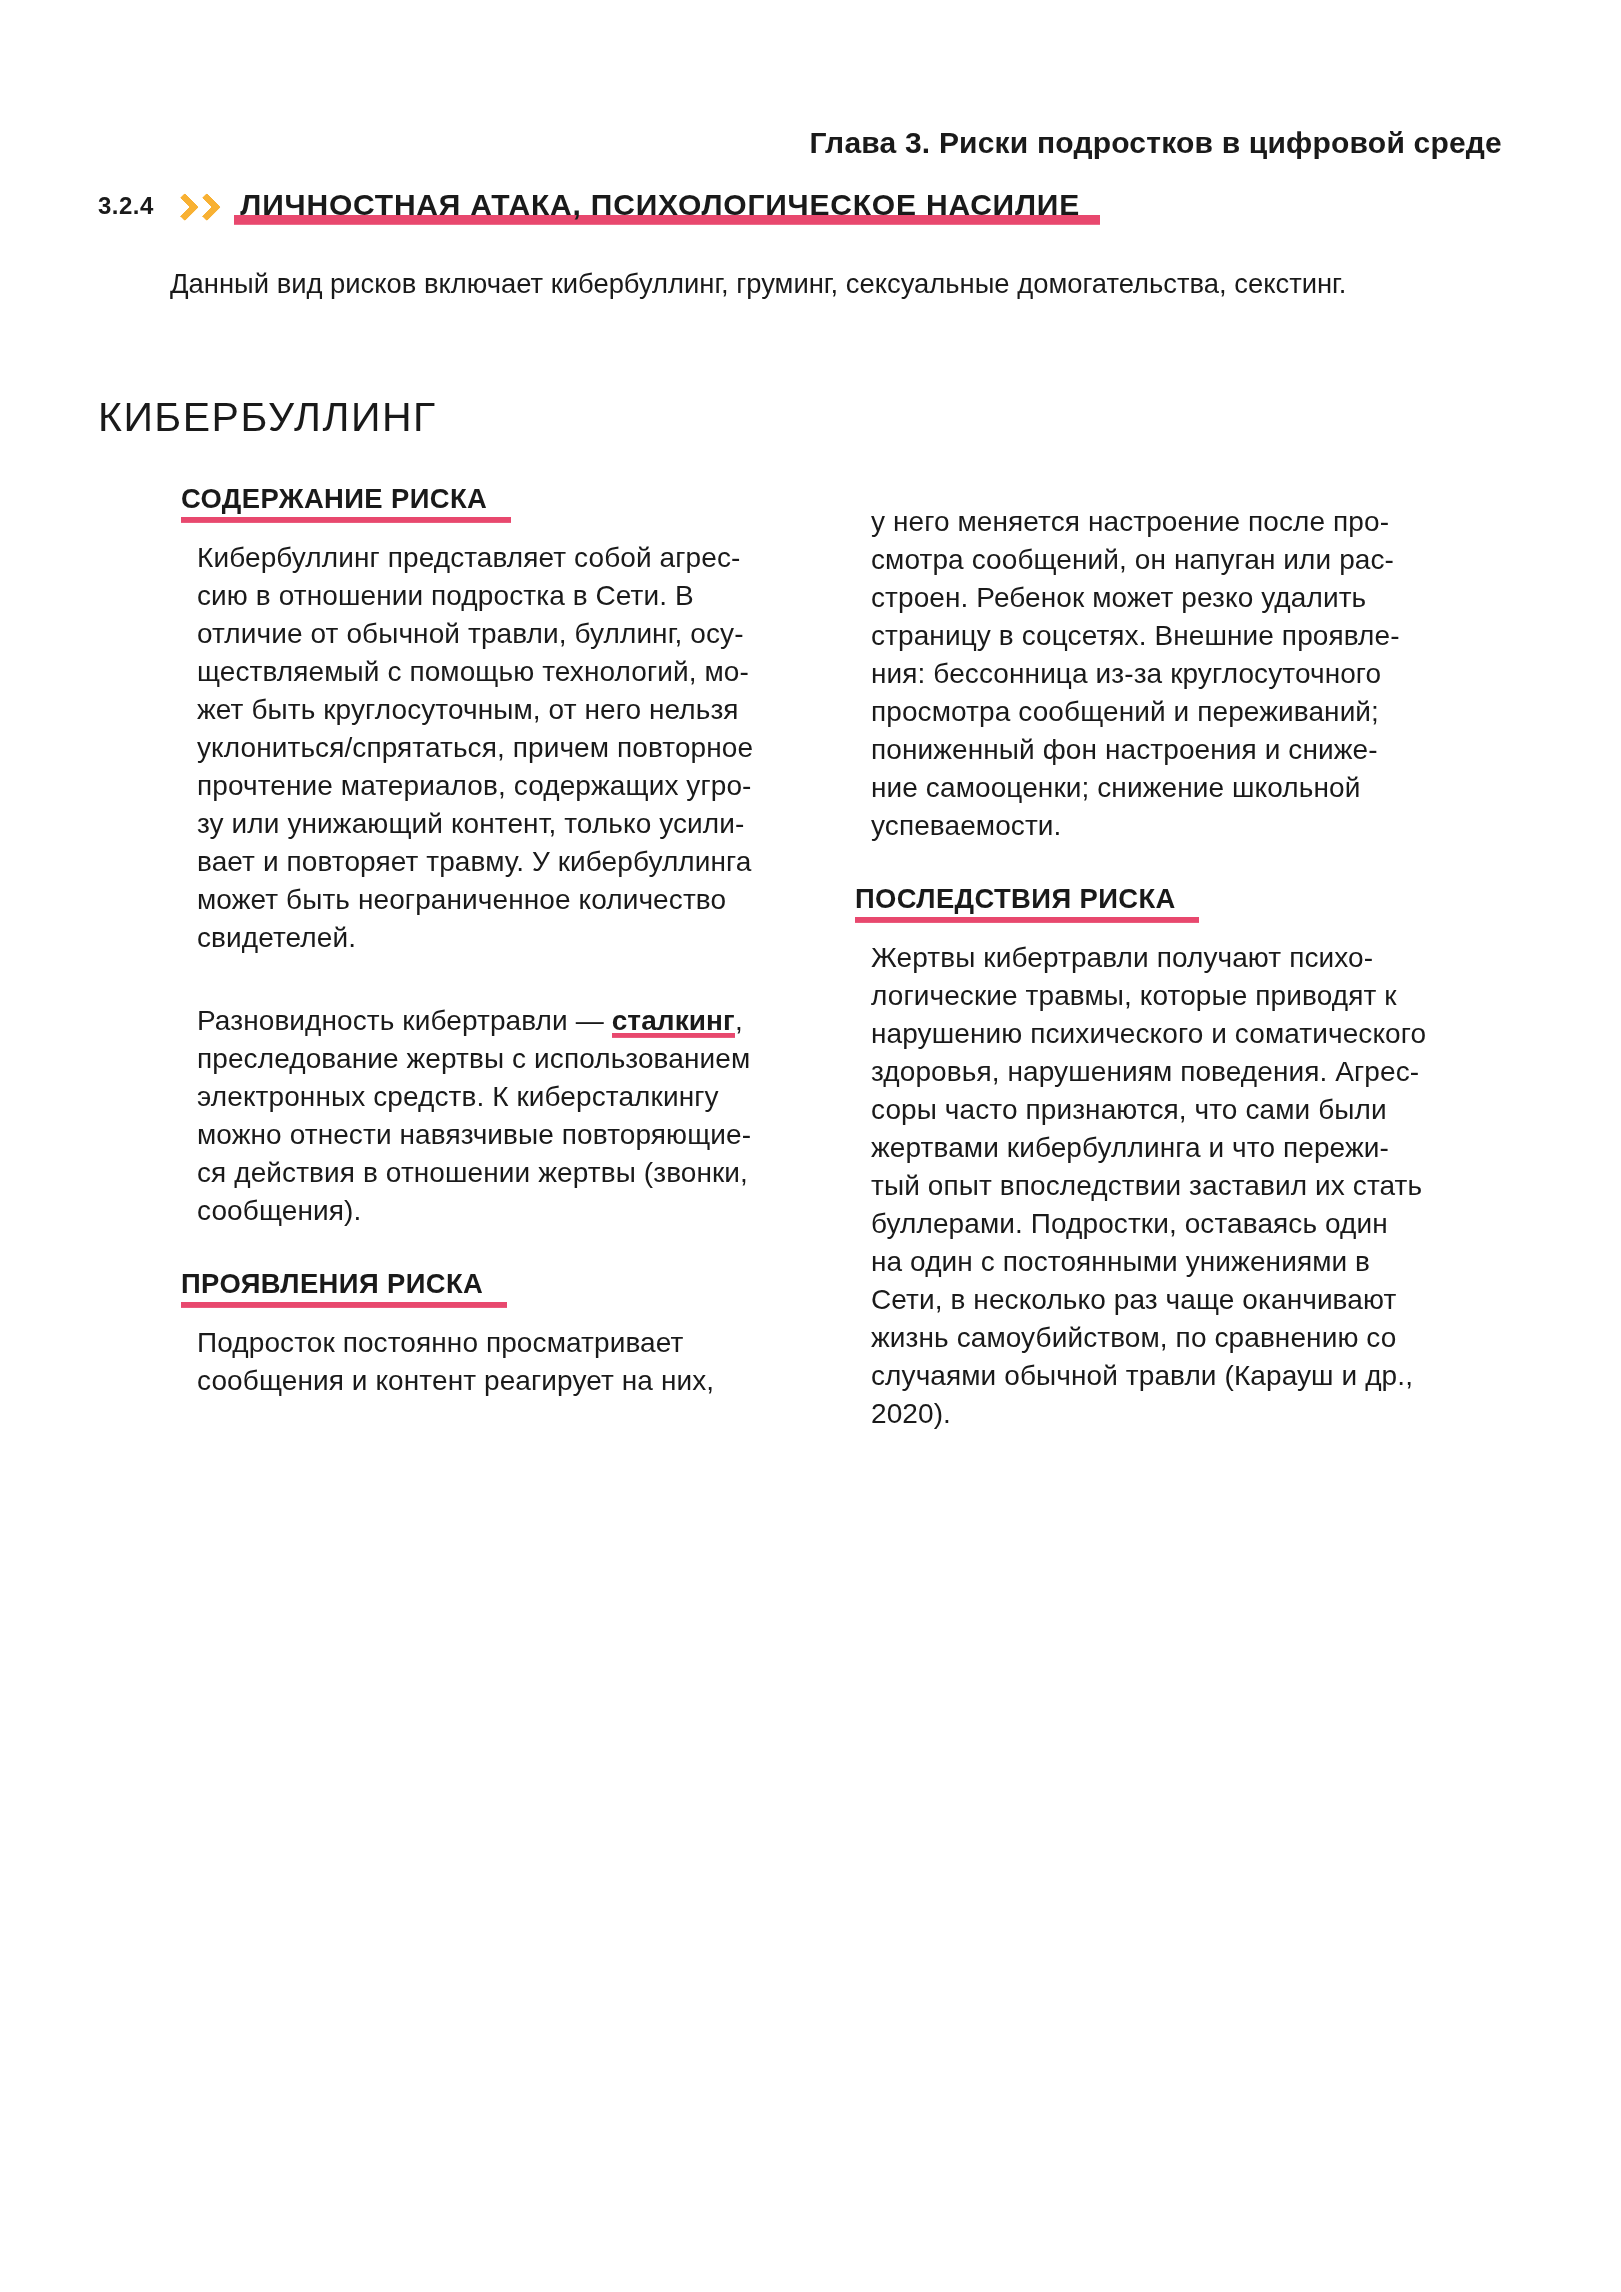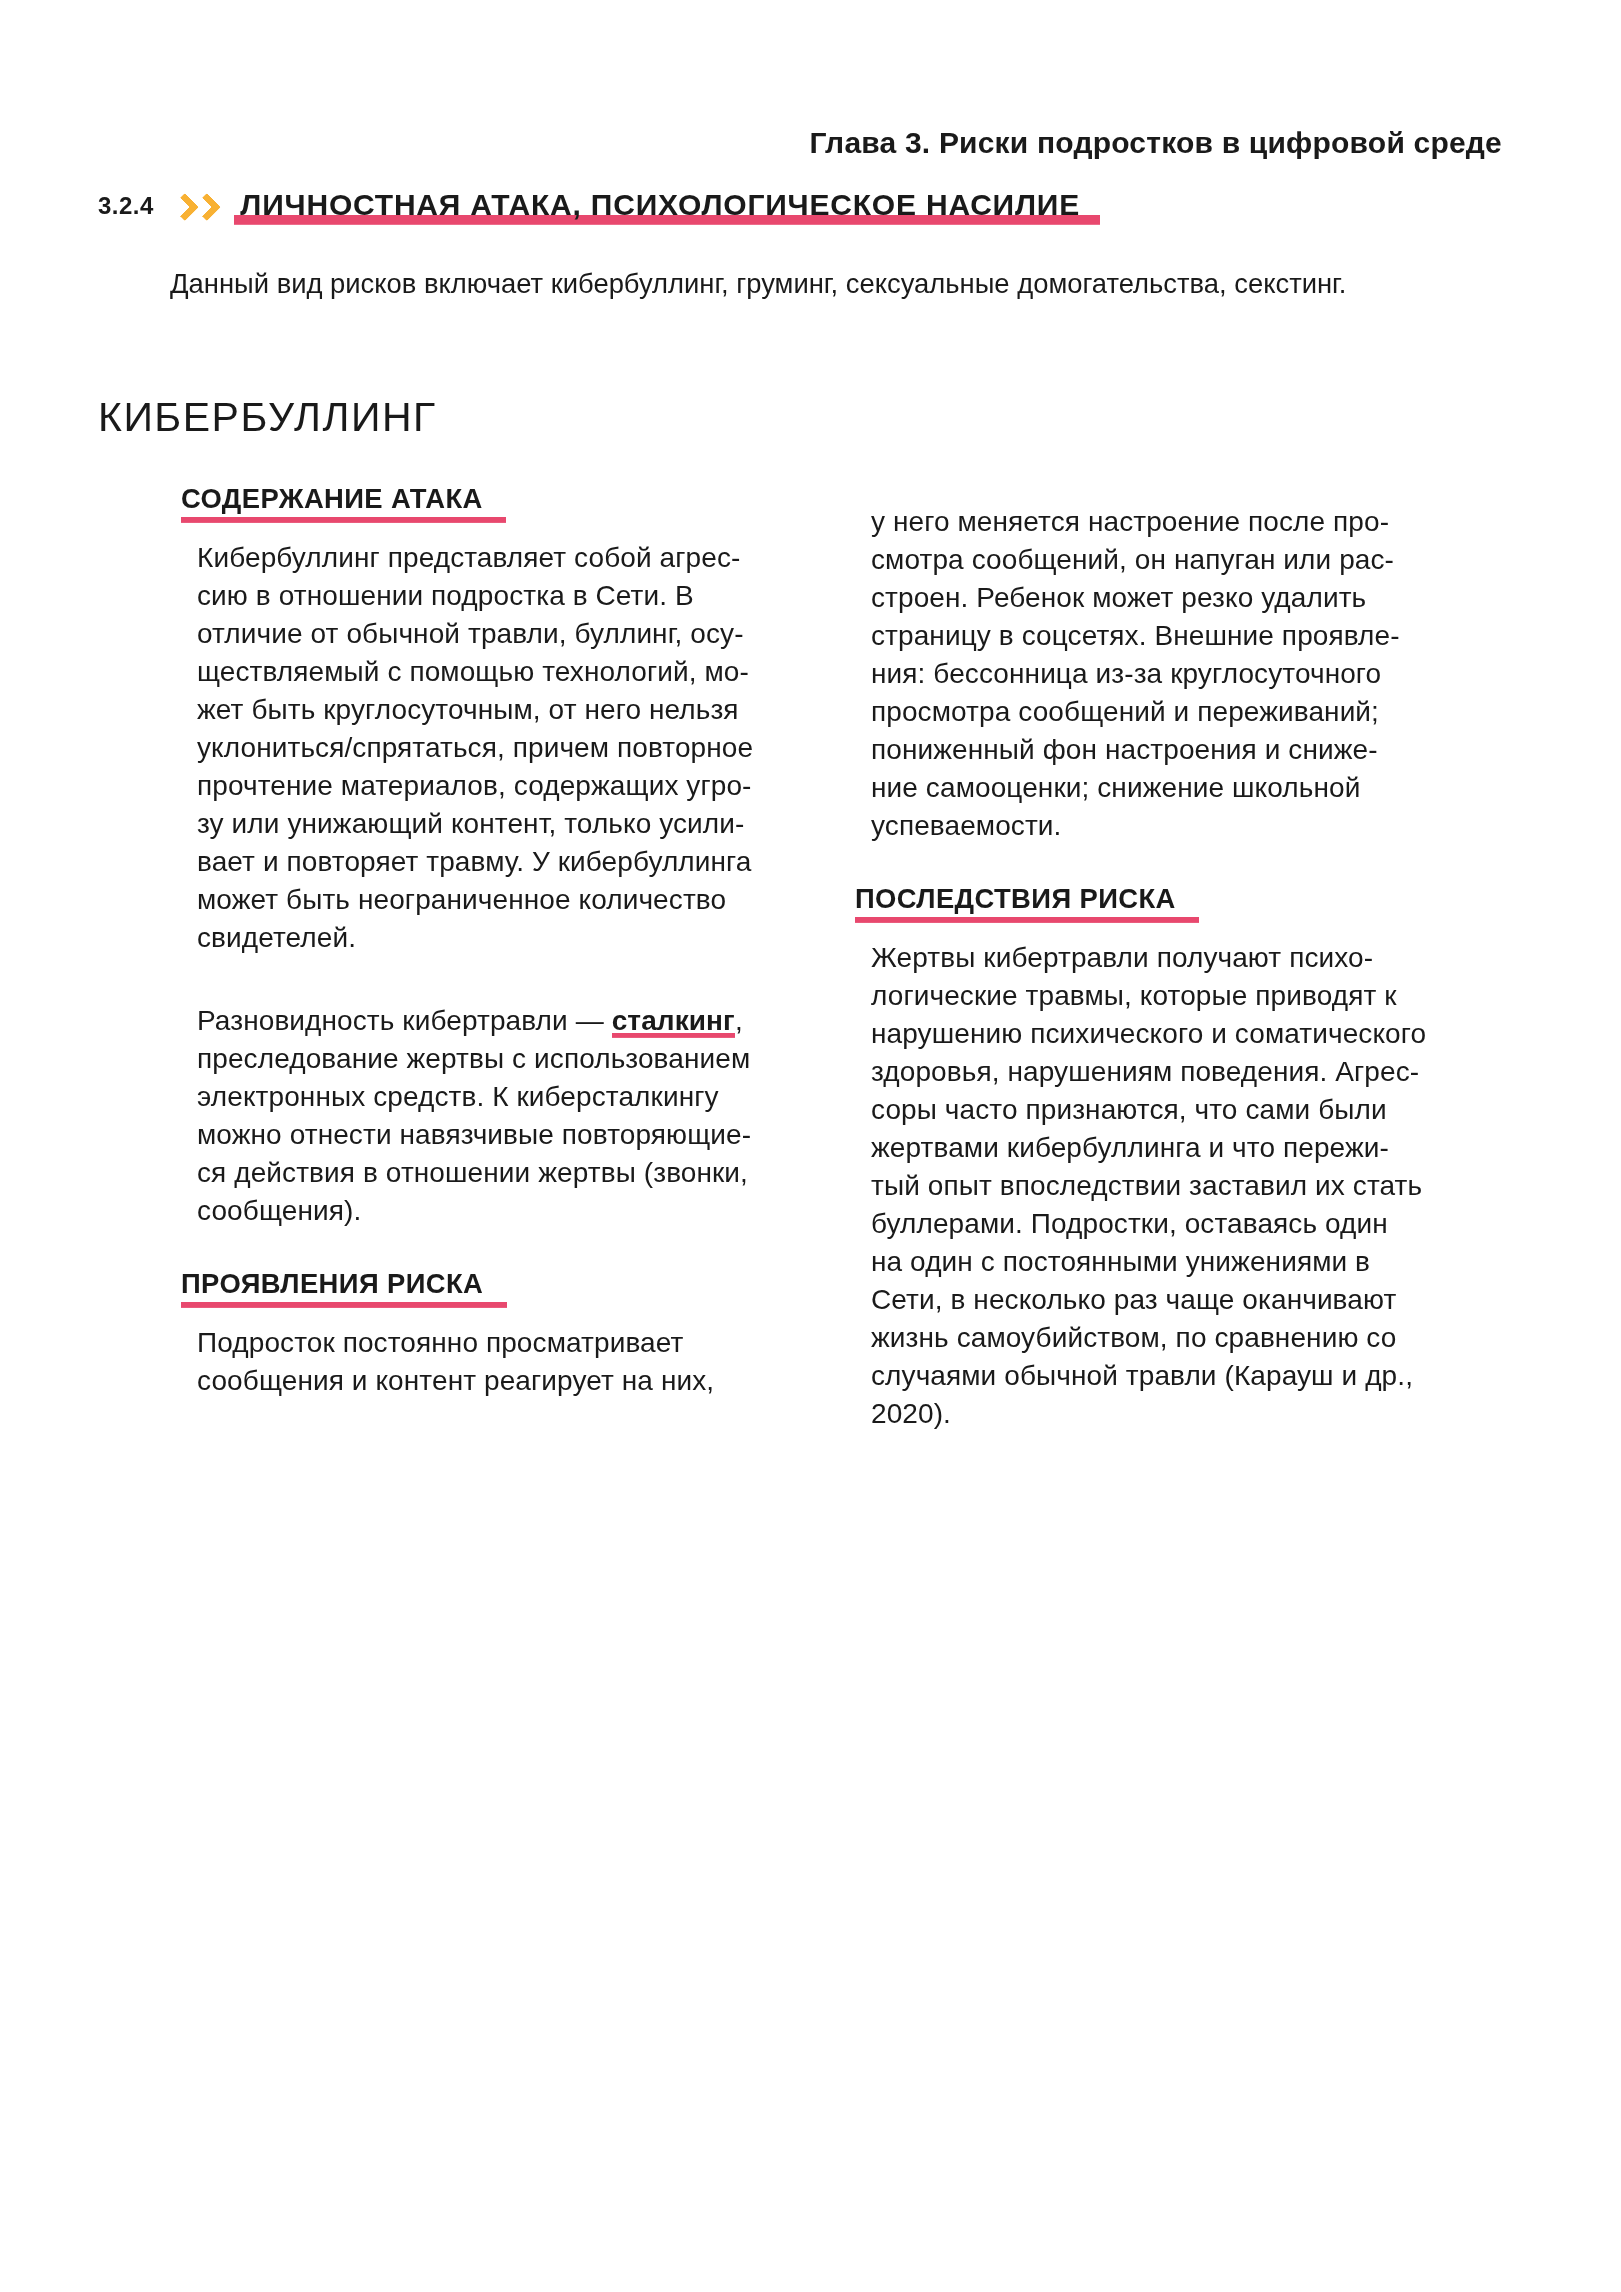--- a/index.html
+++ b/index.html
@@ -137,21 +137,21 @@
 </div>
 
 <div class="intro">Данный вид рисков включает кибербуллинг, груминг, сексуальные домогательства, секстинг.</div>
 
 <div class="topic-title">КИБЕРБУЛЛИНГ</div>
 
 <div class="columns">
 
   <div class="column column-left">
     <div class="subhead">
-      <span class="subhead-text">СОДЕРЖАНИЕ АТАКА</span>
+      <span class="subhead-text">СОДЕРЖАНИЕ РИСКА</span>
     </div>
     <p class="body-par par-gap-lg">Кибербуллинг представляет собой агрес-
 сию в отношении подростка в Сети. В
 отличие от обычной травли, буллинг, осу-
 ществляемый с помощью технологий, мо-
 жет быть круглосуточным, от него нельзя
 уклониться/спрятаться, причем повторное
 прочтение материалов, содержащих угро-
 зу или унижающий контент, только усили-
 вает и повторяет травму. У кибербуллинга

